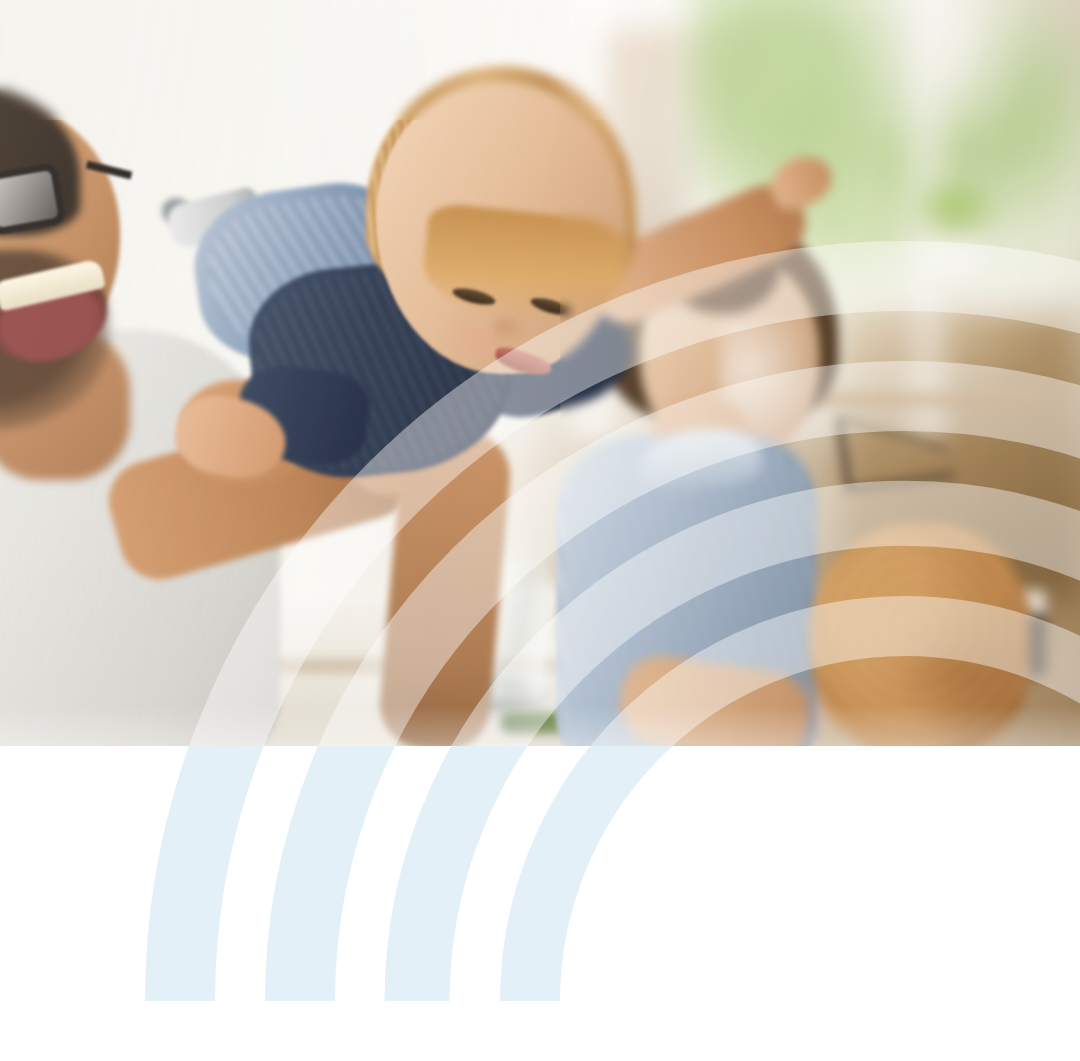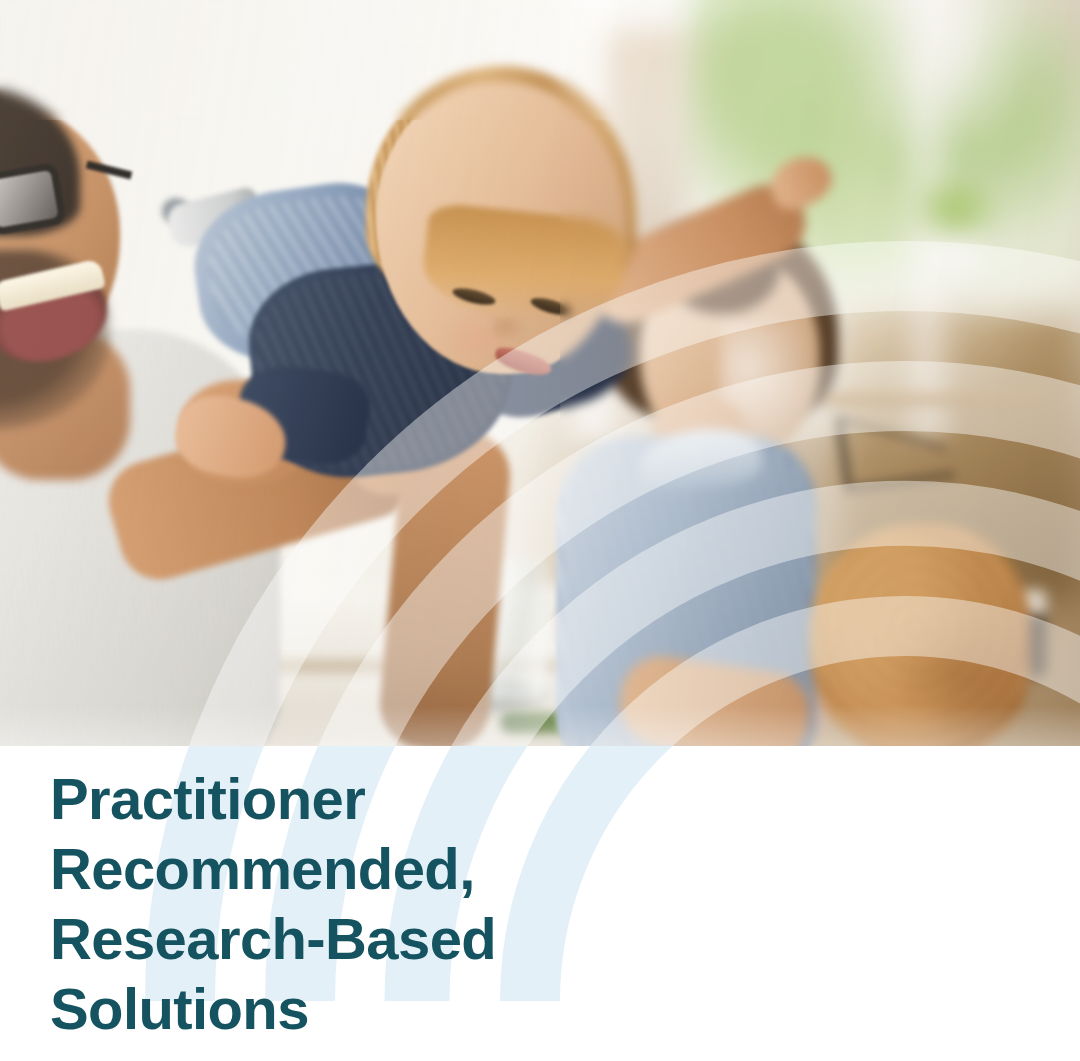--- a/index.html
+++ b/index.html
@@ -586,19 +586,15 @@
       <svg class="arcs" width="1080" height="315" viewBox="0 746 1080 315">
         <g fill="none" stroke="#e3f0f8" stroke-linecap="butt">
           <path d="M 530 1001 A 375 375 0 0 1 1280 1001" stroke-width="60"></path>
           <path d="M 417 1001 A 488 488 0 0 1 1393 1001" stroke-width="65"></path>
           <path d="M 300 1001 A 605 605 0 0 1 1510 1001" stroke-width="70"></path>
           <path d="M 180 1001 A 725 725 0 0 1 1630 1001" stroke-width="70"></path>
         </g>
       </svg>
     </div>
 
-    <h1 id="headline" style="color: rgb(20, 83, 95); font-size: 58px; line-height: 70px;">Practitioner
-Recommended,
-Research-Based
-Solutions</h1>
   </div>
 
 </div>
 
 </body></html>

